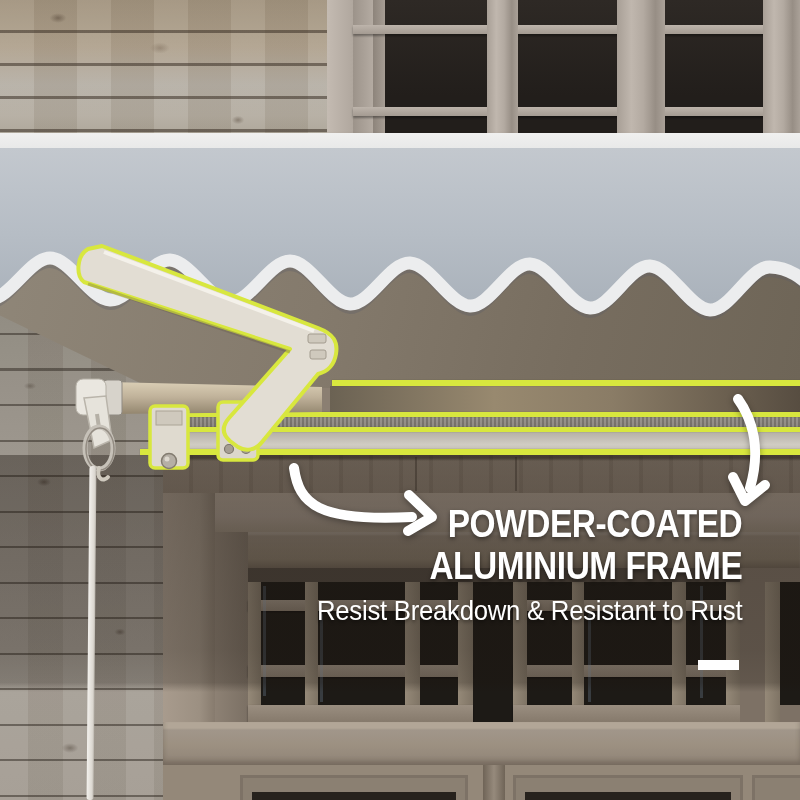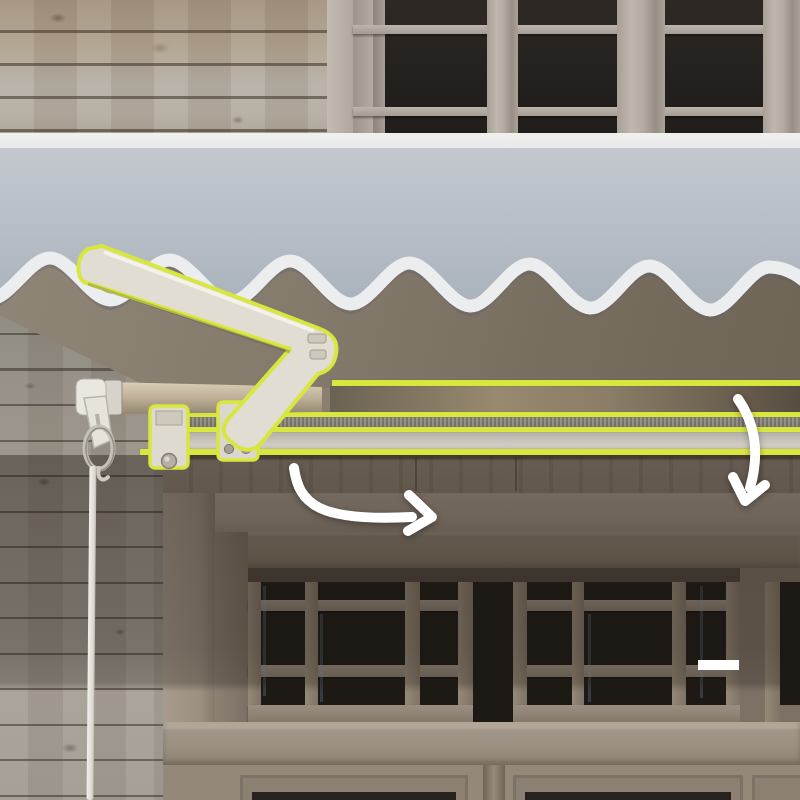--- a/index.html
+++ b/index.html
@@ -236,15 +236,20 @@
 
   <svg class="abs" style="left:0;top:0;filter:drop-shadow(0 2px 3px rgba(0,0,0,.35))" width="800" height="800" viewBox="0 0 800 800">
     <g stroke="var(--text_white,#fff)" stroke-width="10" fill="none" stroke-linecap="round" stroke-linejoin="round">
       <path d="M294,468 C299,504 318,522 412,517"></path>
       <path d="M409,495 L432,517 L408,531"></path>
       <path d="M738,399 C753,420 761,450 750,488"></path>
       <path d="M733,477 L745,501 L765,485"></path>
     </g>
   </svg>
 
+  <div class="abs callout">
+    <h1>POWDER-COATED</h1>
+    <h1>ALUMINIUM FRAME</h1>
+    <div class="sub">Resist Breakdown &amp; Resistant to Rust</div>
+  </div>
   <div class="abs dash"></div>
 
 </div>
 
 </body></html>

